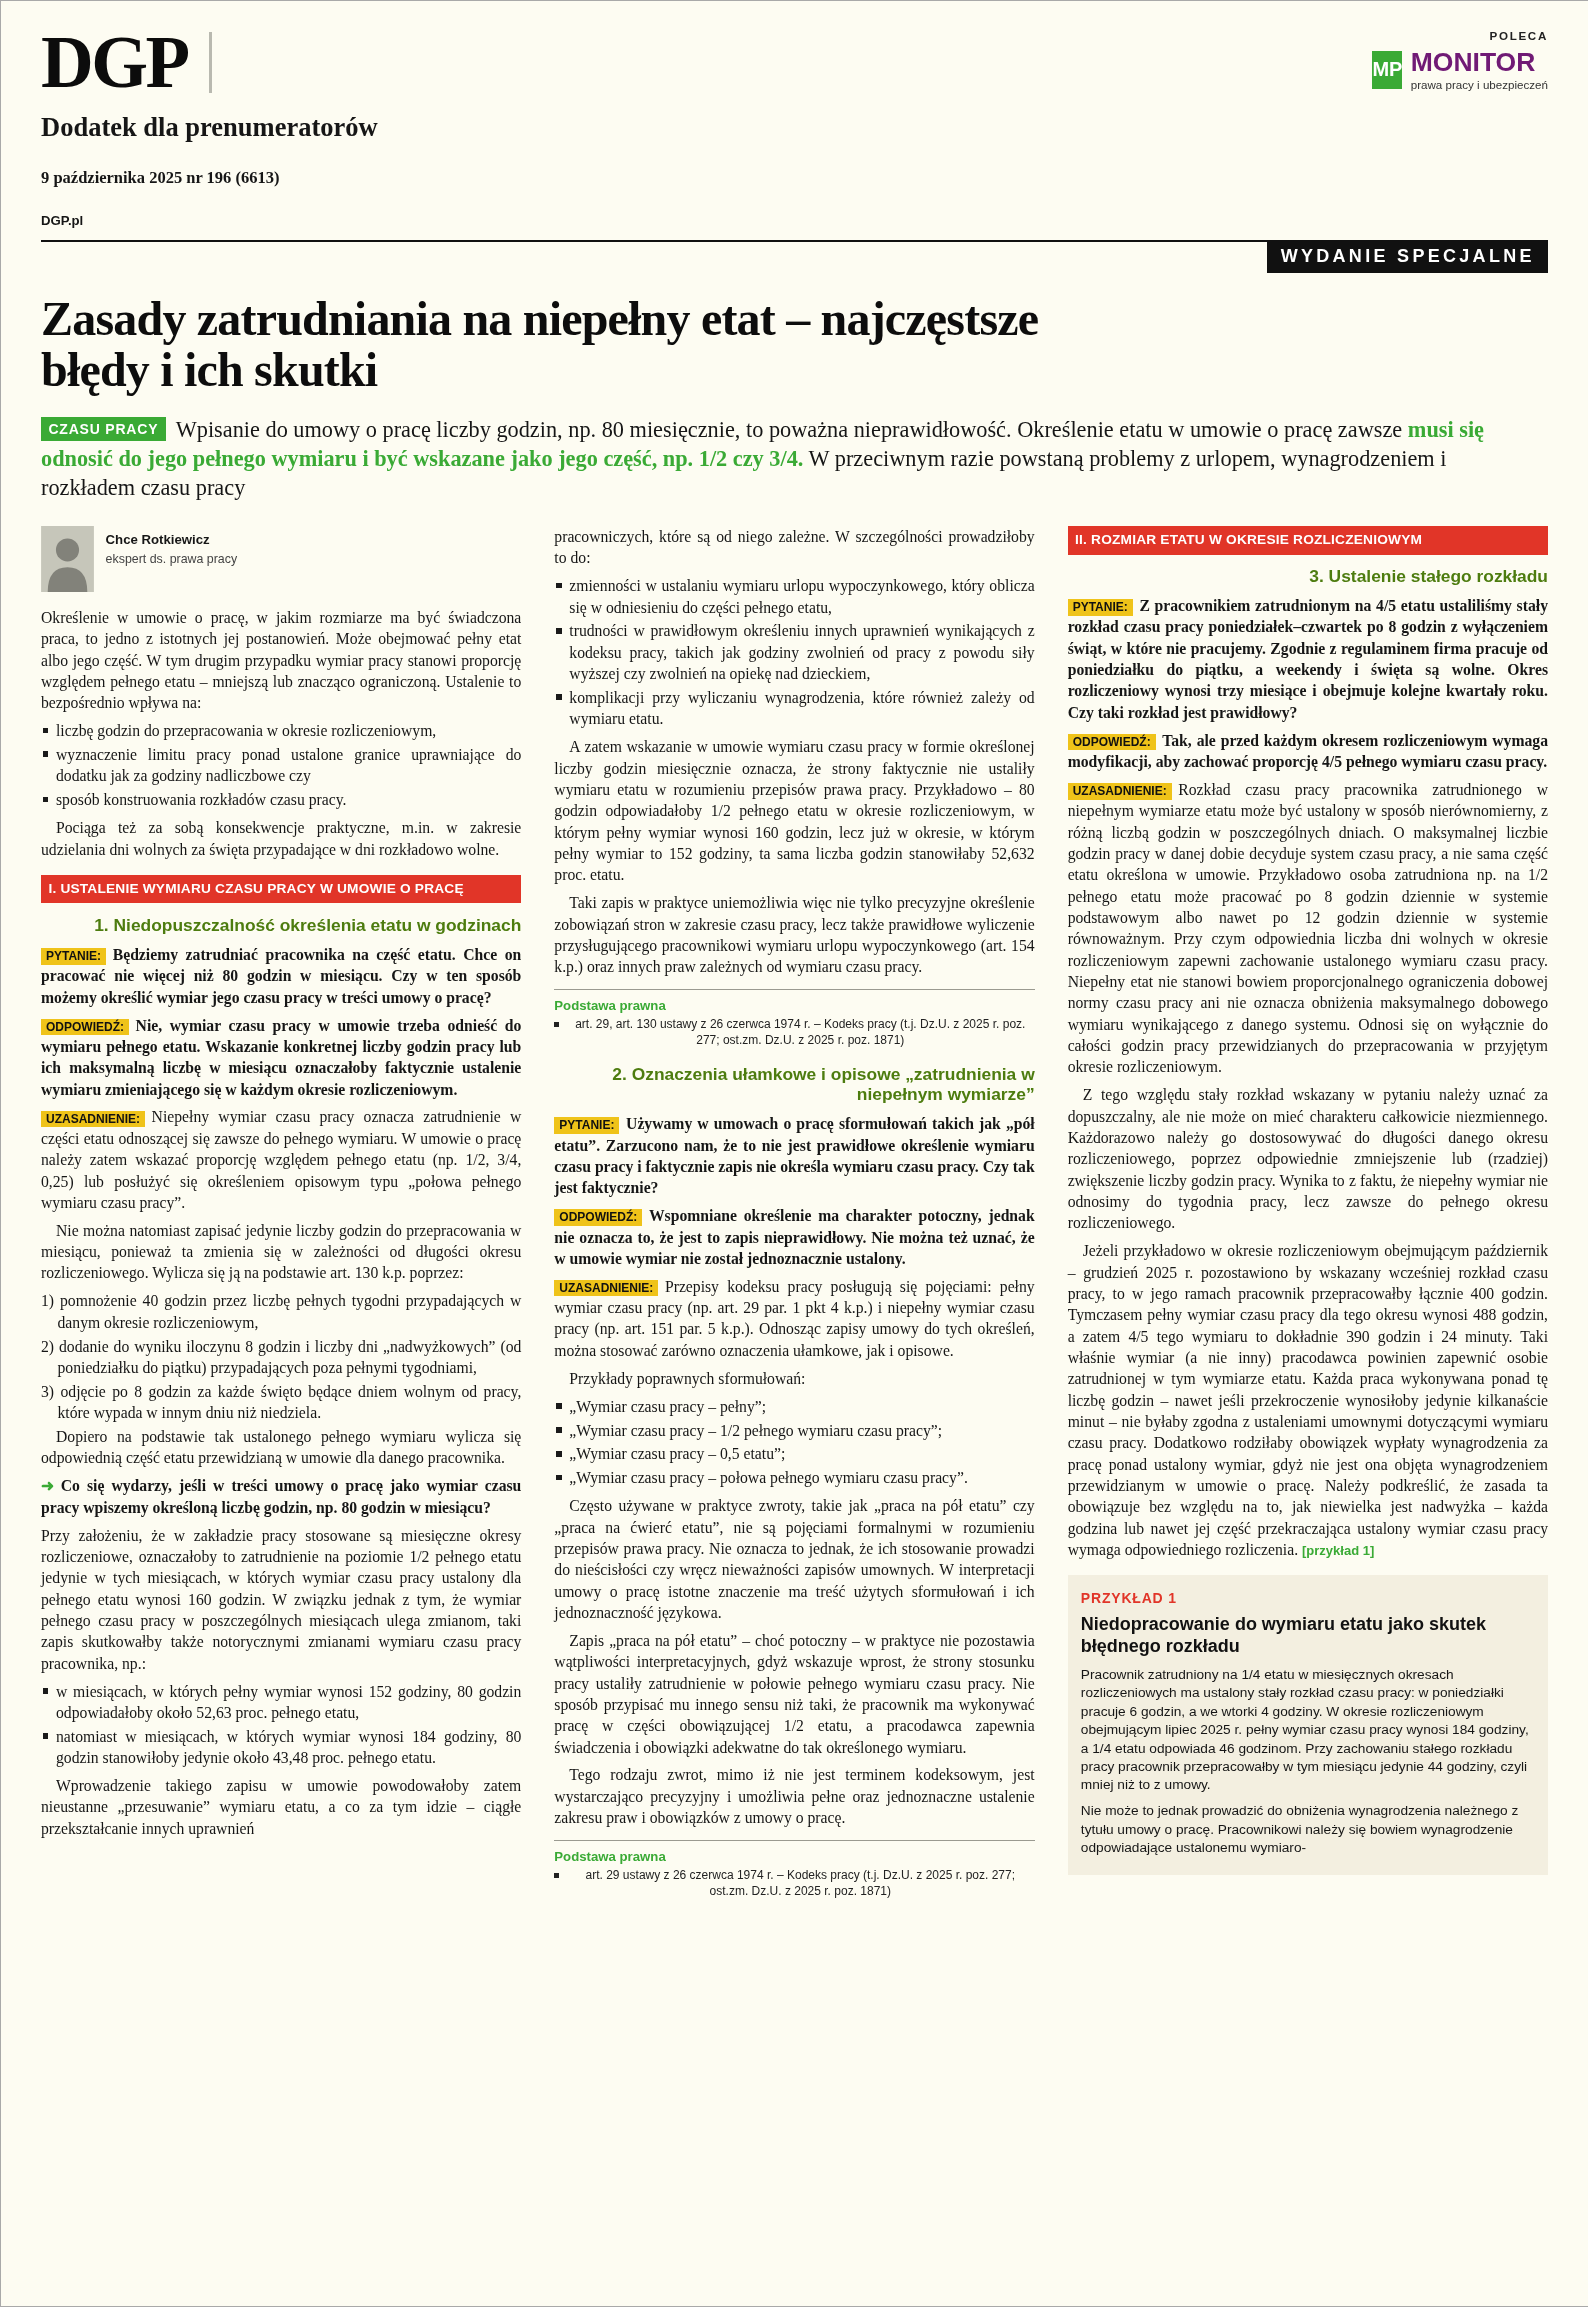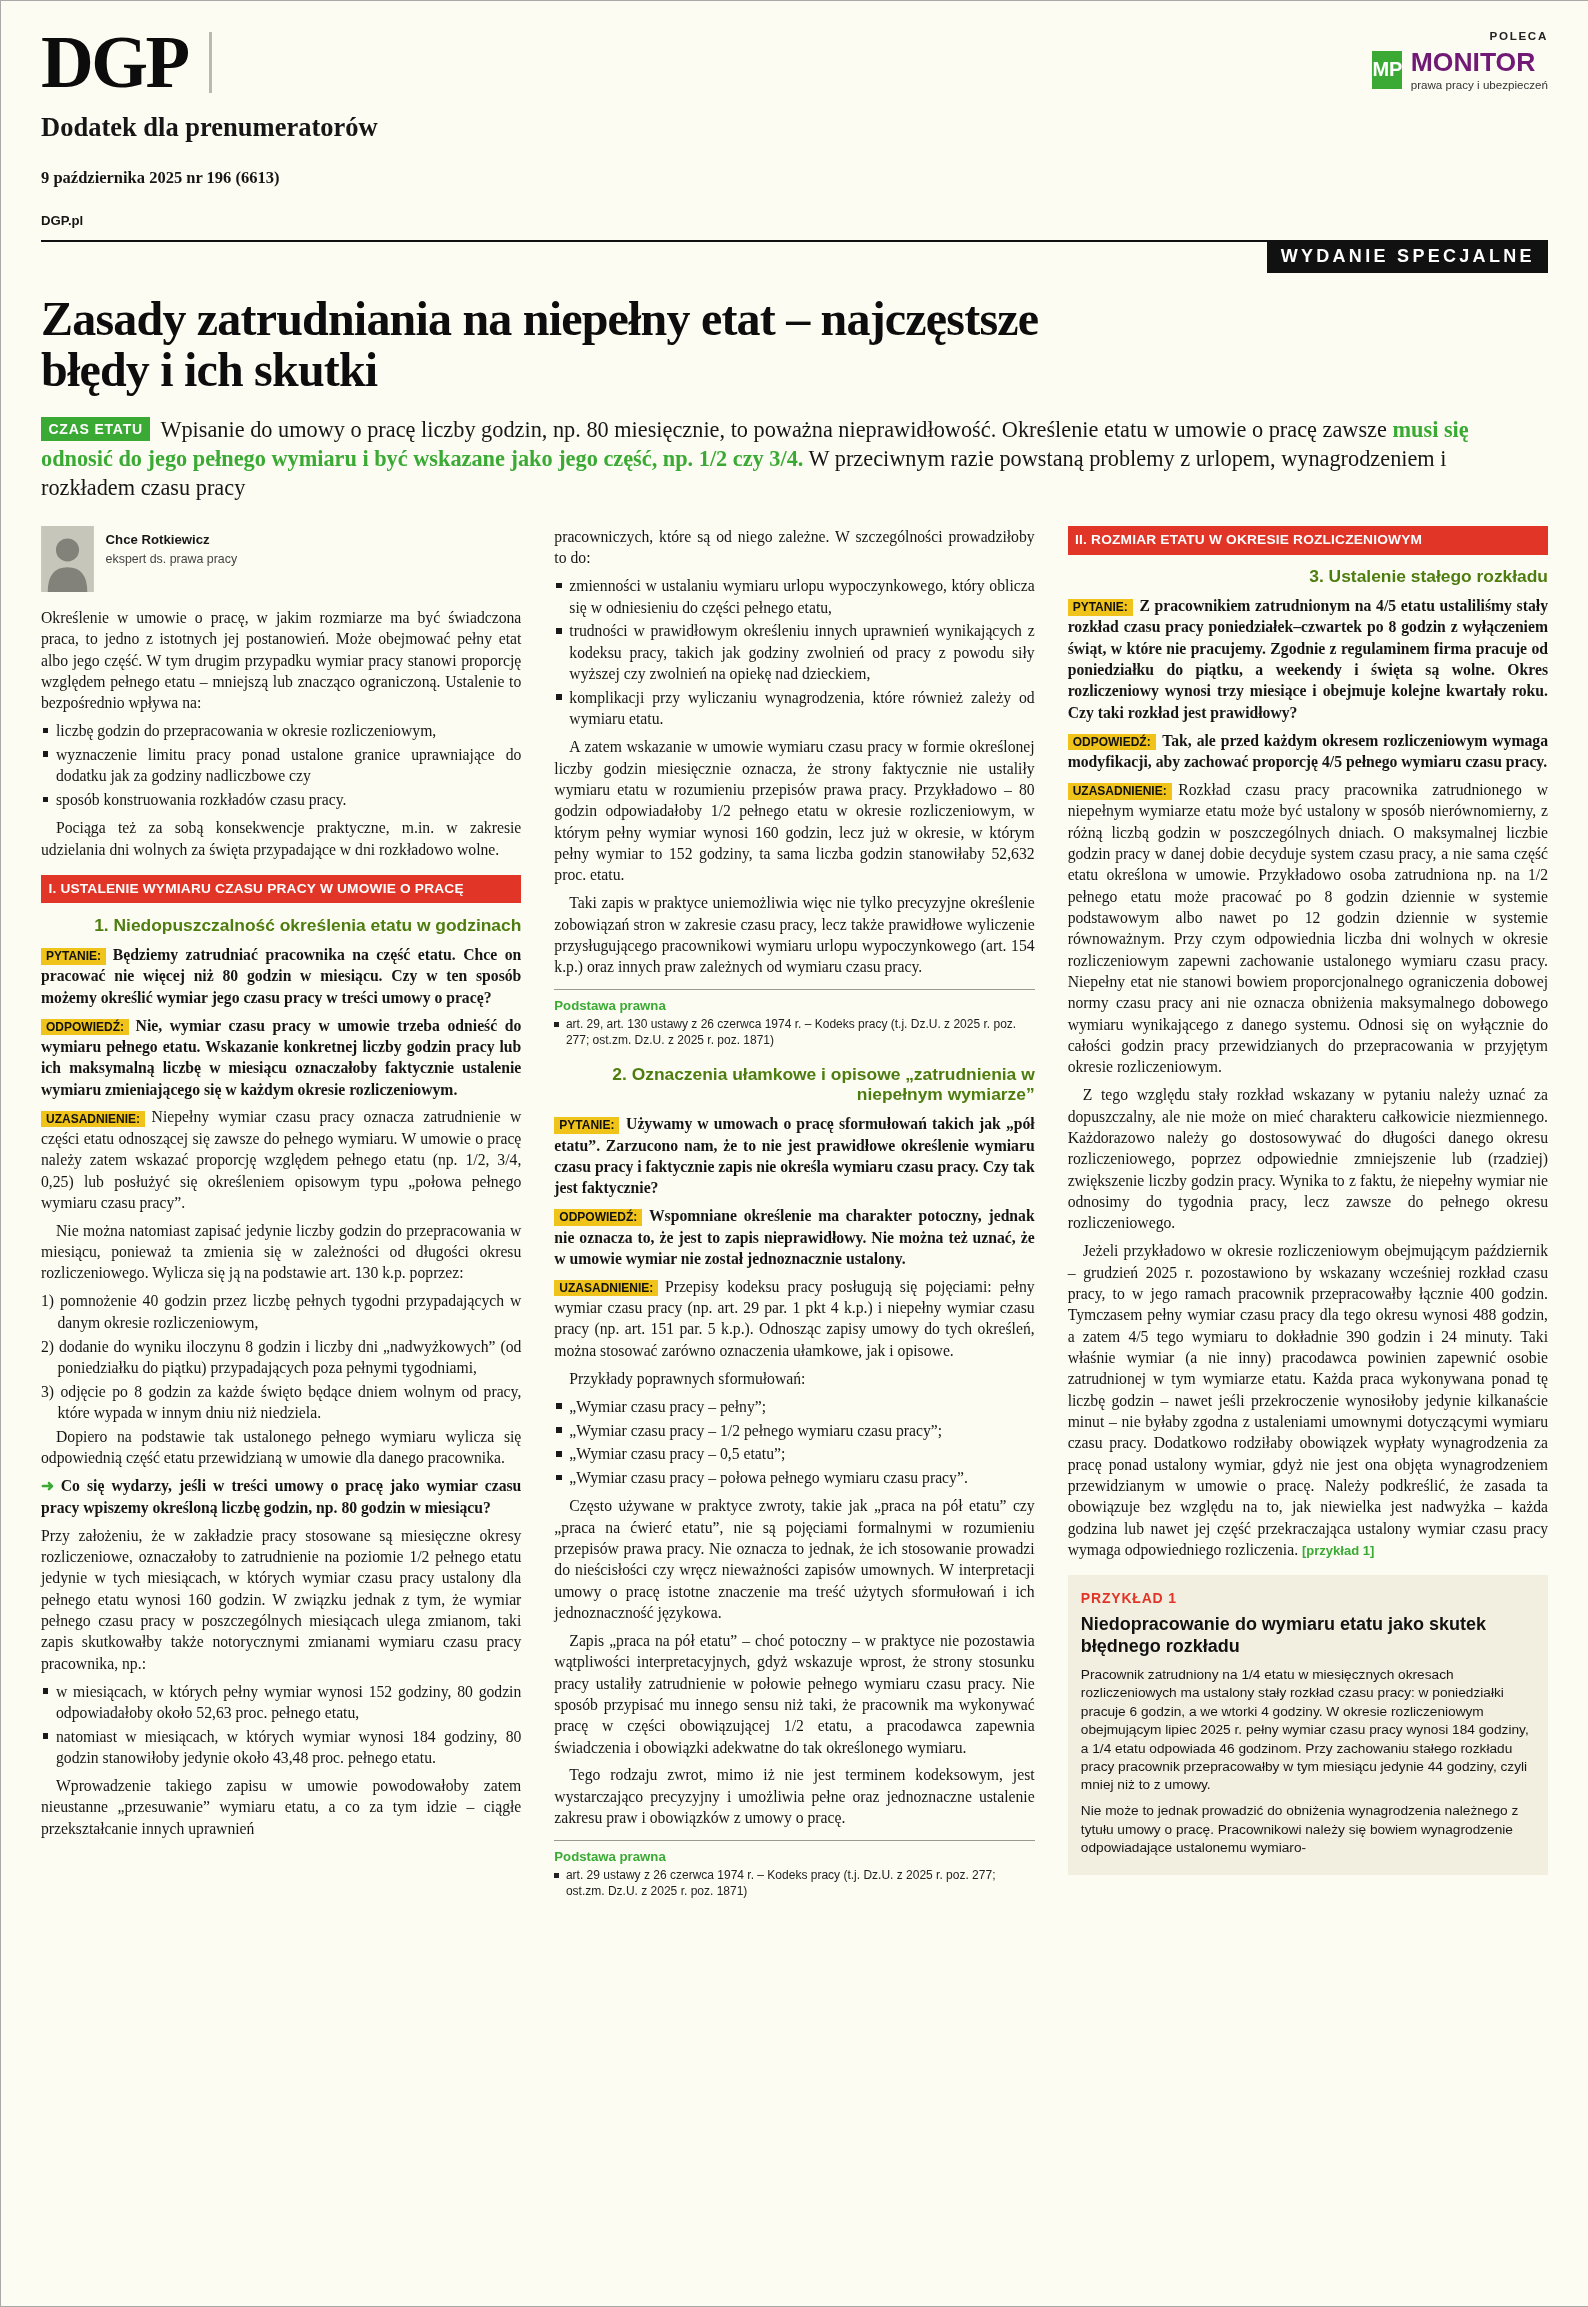--- a/index.html
+++ b/index.html
@@ -54,21 +54,21 @@
          font-size:12px; padding:0.8px 5px 1.7px; margin-right:6.6px; }
   p.q, p.a { font-weight:700; }
   ul.sq { list-style:none; margin:0 0 6.6px; }
   ul.sq li { position:relative; padding-left:15px; margin-bottom:2.5px; }
   ul.sq li::before { content:""; position:absolute; left:1.7px; top:7.4px; width:5.8px; height:5.8px; background:#1a1a1a; }
   .arrow-p { font-weight:700; margin-top:10px; }
   .arrow-icon { color:#3aaa35; font-family:"Liberation Sans",sans-serif; font-weight:700; margin-right:6.6px; }
   .legal { border-top:0.8px solid #9a9a90; margin:11.6px 0 15px; padding-top:6.6px; }
   .legal-title { color:#3aaa35; font-family:"Liberation Sans",sans-serif; font-weight:700; font-size:13.2px; margin-bottom:2.5px; text-align:left; }
   .legal-text { font-family:"Liberation Sans",sans-serif; font-size:12px; line-height:1.32; color:#222;
-                text-align:left; position:relative; padding-left:11.6px; margin:0; }
+                text-align:center; position:relative; padding-left:11.6px; margin:0; }
   .legal-text::before { content:""; position:absolute; left:0; top:5px; width:5px; height:5px; background:#222; }
   .ref { color:#3aaa35; font-family:"Liberation Sans",sans-serif; font-weight:700; font-size:13px; white-space:nowrap; }
   .example { margin-top:15px; background:#f3efe0; padding:13.2px 13.2px 10px; font-family:"Liberation Sans",sans-serif;
              font-size:13.7px; line-height:1.35; text-align:left; }
   .example-label { color:#e13528; font-weight:700; font-size:14px; letter-spacing:0.8px; margin-bottom:6.6px; }
   .example-title { font-size:18px; line-height:1.2; font-weight:700; color:#111; margin-bottom:8.3px; }
   .example p { margin:0 0 7.4px; }
 </style>
 </head>
 <body>
@@ -98,21 +98,21 @@
       <span class="site">DGP.pl</span>
     </div>
     <div class="rule-row">
       <span class="special">WYDANIE SPECJALNE</span>
     </div>
   </header>
 
   <h1 class="headline">Zasady zatrudniania na niepełny etat – najczęstsze błędy i ich skutki</h1>
 
   <p class="lead">
-    <span class="kicker">CZAS ETATU</span><span>Wpisanie do umowy o pracę liczby godzin, np. 80 miesięcznie, to poważna nieprawidłowość. Określenie etatu w umowie o pracę zawsze </span><span class="hl">musi się odnosić do jego pełnego wymiaru i być wskazane jako jego część, np. 1/2 czy 3/4.</span><span> W przeciwnym razie powstaną problemy z urlopem, wynagrodzeniem i rozkładem czasu pracy</span>
+    <span class="kicker">CZASU PRACY</span><span>Wpisanie do umowy o pracę liczby godzin, np. 80 miesięcznie, to poważna nieprawidłowość. Określenie etatu w umowie o pracę zawsze </span><span class="hl">musi się odnosić do jego pełnego wymiaru i być wskazane jako jego część, np. 1/2 czy 3/4.</span><span> W przeciwnym razie powstaną problemy z urlopem, wynagrodzeniem i rozkładem czasu pracy</span>
   </p>
 
   <div class="columns">
 
     <div class="col">
       <div class="author">
         <div class="author-photo">
           <svg viewBox="0 0 64 80" width="53" height="66">
             <rect width="64" height="80" fill="#c6c6ba"></rect>
             <circle cx="32" cy="29" r="14" fill="#82827a"></circle>

